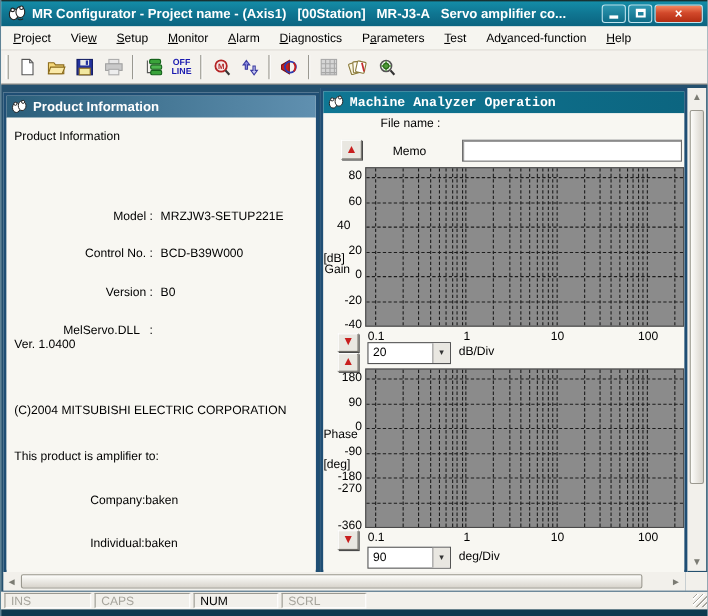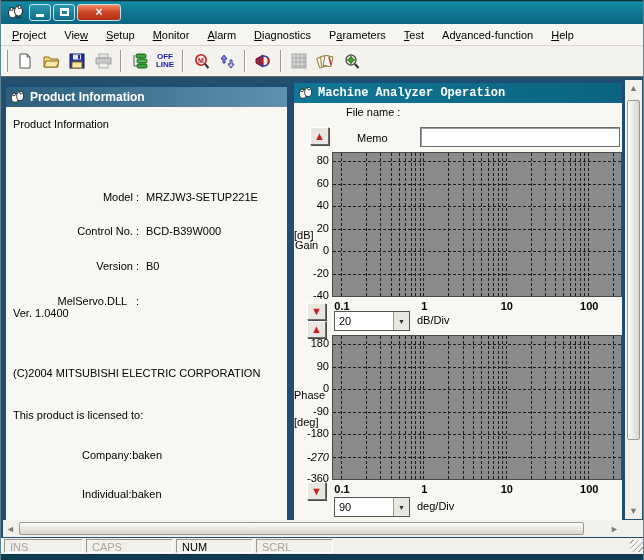--- a/index.html
+++ b/index.html
@@ -58,21 +58,21 @@
   
   .filename-label { position:absolute; left:52px; top:3px; }
   .memo-label { position:absolute; left:63px; top:29px; }
   .memo-input { position:absolute; left:126px; top:24px; width:200px; height:20px; background:#fff; border:1px solid #6E6E6E; box-shadow:inset 1px 1px 0 #9a9a9a; font:11px "Liberation Sans",sans-serif; padding:0 3px; }
   .tri-btn { position:absolute; width:19px; height:18px; background:#E9E7E1; border:1px solid; border-color:#FFF #6F6D67 #6F6D67 #FFF; box-shadow:1px 1px 0 #4a4a4a; display:flex; align-items:center; justify-content:center; font-size:11px; color:#C81E1E; line-height:1; cursor:default; }
   .plot { position:absolute; width:290px; height:145px; background:#8B8B8B; border:1px solid #4A4A4A; overflow:hidden; }
   .hgrid { position:absolute; left:0; width:100%; height:0; border-top:1px dashed #1C1C1C; }
   .vgrid { position:absolute; top:0; height:100%; width:0; border-left:1px dashed #1C1C1C; }
   .ylabels { position:absolute; width:33px; height:145px; }
   .ylab { position:absolute; right:0; width:100%; text-align:right; font-size:11px; }
-  .xlabels { position:absolute; width:290px; height:13px;font-weight:bold; }
+  .xlabels { position:absolute; width:290px; height:13px; }
   .xlab { position:absolute; width:34px; text-align:center; font-size:11px; }
   .axis-t { position:absolute; font-size:11px; }
   .combo { position:absolute; width:76px; height:20px; background:#fff; border:1px solid #555; display:flex; }
   .combo .cval { flex:1; padding:3px 0 0 4px; font-size:11px; }
   .combo .cbtn { width:16px; background:#E9E7E1; border-left:1px solid #999; display:flex; align-items:center; justify-content:center; font-size:7px; color:#333; }
   .unit-lab { position:absolute; font-size:11px; }
 
   
   .vscroll { position:absolute; left:624px; top:3px; width:17px; height:439px; background:#F2F0EB; }
   .vscroll .arr { position:absolute; left:0; width:100%; text-align:center; font-size:9px; color:#7B7B73; }
@@ -97,20 +97,21 @@
 <div id="app">
 
   <div class="titlebar">
     <svg class="app-ico" viewBox="0 0 17 16">
       <ellipse cx="5.5" cy="9" rx="4" ry="5" fill="#fff" stroke="#222"></ellipse>
       <ellipse cx="11.5" cy="7" rx="4" ry="5" fill="#fff" stroke="#222"></ellipse>
       <circle cx="4.5" cy="5" r="1.6" fill="#fff" stroke="#222"></circle>
       <circle cx="12.5" cy="3" r="1.6" fill="#fff" stroke="#222"></circle>
       <path d="M9 13 q3 2 5 0" stroke="#222" fill="none"></path>
     </svg>
+    <span class="ttl">MR Configurator - Project name - (Axis1)   [00Station]   MR-J3-A   Servo amplifier co...</span>
     <span class="winbtns">
       <span class="wbtn minb">
           <span class="glyph-min"></span>
         </span>
       <span class="wbtn maxb">
           <span class="glyph-max"></span>
         </span>
       <span class="wbtn closeb">
           <span>×</span>
         </span>
@@ -237,21 +238,21 @@
       </div>
       <div class="client" id="left-client">
         <div class="pi-heading">Product Information</div>
         <div id="pi-fields">
             <div class="fieldrow" style="top: 84px;"><span class="flabel">Model :</span><span class="fvalue">MRZJW3-SETUP221E</span></div>
             <div class="fieldrow" style="top: 118px;"><span class="flabel">Control No. :</span><span class="fvalue">BCD-B39W000</span></div>
             <div class="fieldrow" style="top: 153px;"><span class="flabel">Version :</span><span class="fvalue">B0</span></div>
             <div class="fieldrow" style="top: 188px; flex-direction: column;"><span class="flabel">MelServo.DLL   :</span><span class="fvalue">Ver. 1.0400</span></div>
           </div>
         <div class="pi-copy">(C)2004 MITSUBISHI ELECTRIC CORPORATION</div>
-        <div class="pi-lic">This product is licensed to:</div>
+        <div class="pi-lic">This product is amplifier to:</div>
         <div class="pi-co">Company:baken</div>
         <div class="pi-in">Individual:baken</div>
       </div>
     </div>
 
     <div class="child" id="right-win">
       <div class="child-title">
         <svg class="c-ico" viewBox="0 0 17 16">
           <ellipse cx="5.5" cy="9" rx="4" ry="5" fill="#fff" stroke="#222"></ellipse>
           <ellipse cx="11.5" cy="7" rx="4" ry="5" fill="#fff" stroke="#222"></ellipse>
@@ -262,21 +263,21 @@
       </div>
       <div class="client" id="right-client">
         <div class="filename-label">File name :</div>
         <span class="tri-btn" style="left:16px; top:24px;">▲</span>
         <div class="memo-label">Memo</div>
         <input class="memo-input" value="" style="">
 
         <div class="ylabels" id="ylab0" style="left:2px; top:49px;">
             <div class="ylab" style="top: 2px;">80</div>
             <div class="ylab" style="top: 24.5px;">60</div>
-            <div class="ylab" style="top: 47px;">40</div>
+            <div class="ylab" style="top: 47px; text-align: center;">40</div>
             <div class="ylab" style="top: 69.5px;">20</div>
             <div class="ylab" style="top: 92px;">0</div>
             <div class="ylab" style="top: 114.5px;">-20</div>
             <div class="ylab" style="top: 137px;">-40</div>
           </div>
         <div class="axis-t" style="left:1px; top:99px;margin-top:37px;">Gain</div>
         <div class="axis-t" style="left:0px; top:126px;">[dB]</div>
         <div class="plot" id="plot0" style="left:38px; top:49px;">
             <div class="hgrid" style="top: 8px;"></div>
             <div class="hgrid" style="top: 30.5px;"></div>
@@ -328,21 +329,21 @@
           <span class="cbtn">▼</span>
         </div>
         <div class="unit-lab" style="left:123px; top:211px;">dB/Div</div>
 
         <div class="ylabels" id="ylab1" style="left:2px; top:232px;">
             <div class="ylab" style="top: 2px;">180</div>
             <div class="ylab" style="top: 24.5px;">90</div>
             <div class="ylab" style="top: 47px;">0</div>
             <div class="ylab" style="top: 69.5px;">-90</div>
             <div class="ylab" style="top: 92px;">-180</div>
-            <div class="ylab" style="top: 116px; font-style: italic;">-270</div>
+            <div class="ylab" style="top: 103px;">-270</div>
             <div class="ylab" style="top: 137px;">-360</div>
           </div>
         <div class="axis-t" style="left:0px; top:286px;">Phase</div>
         <div class="axis-t" style="left:0px; top:313px;">[deg]</div>
         <div class="plot" id="plot1" style="left:38px; top:232px;">
             <div class="hgrid" style="top: 8px;"></div>
             <div class="hgrid" style="top: 30.5px;"></div>
             <div class="hgrid" style="top: 53px;"></div>
             <div class="hgrid" style="top: 75.5px;"></div>
             <div class="hgrid" style="top: 98px;"></div>

